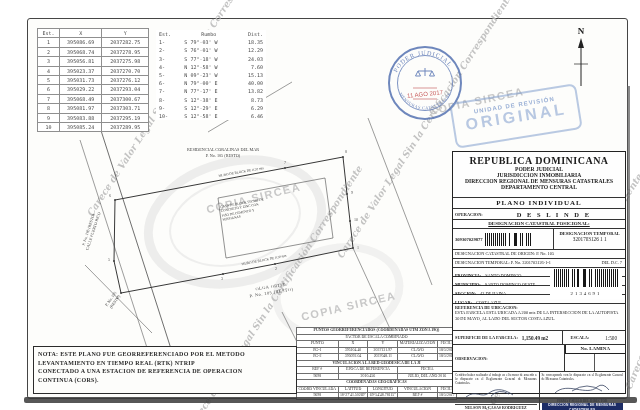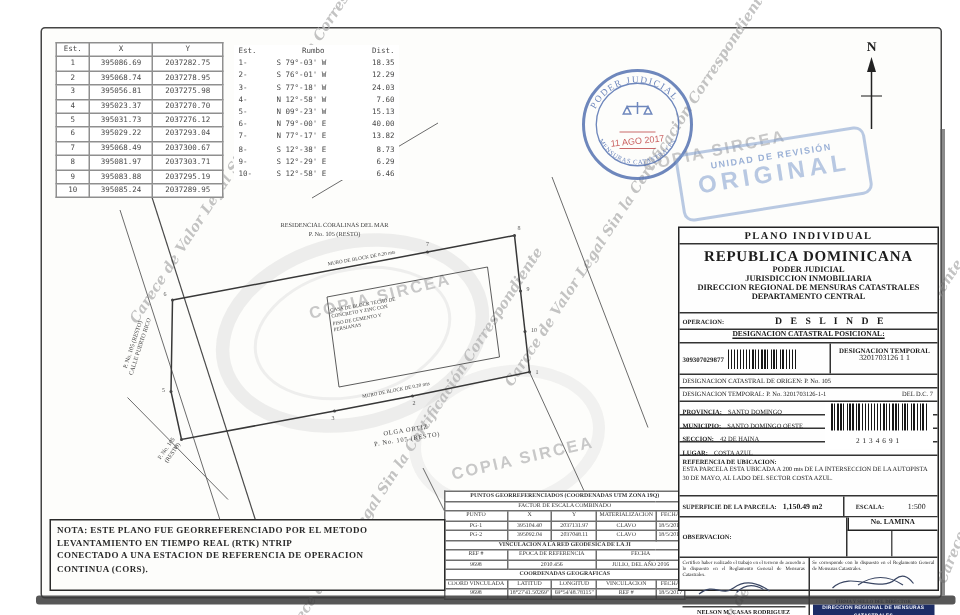--- a/index.html
+++ b/index.html
@@ -340,28 +340,28 @@
 
 <div class="abs nota" style="left:33px;top:346px;width:254px;height:41px;">
   <div>NOTA: ESTE PLANO FUE GEORREFERENCIADO POR EL METODO</div>
   <div>LEVANTAMIENTO EN TIEMPO REAL (RTK) NTRIP</div>
   <div>CONECTADO A UNA ESTACION DE REFERENCIA DE OPERACION</div>
   <div>CONTINUA (CORS).</div>
 </div>
 
 <div class="abs panel" style="left:452px;top:151px;width:174px;height:243px;box-sizing:border-box;">
 
-  <div class="prow" style="height:10px;text-align:center;font-size:7px;font-weight:bold;letter-spacing:1px;line-height:10px;">PLANO INDIVIDUAL</div>
   <div class="prow" style="height:42px;text-align:center;padding-top:3px;">
     <div style="font-size:10px;font-weight:bold;letter-spacing:.5px;">REPUBLICA  DOMINICANA</div>
     <div style="font-size:5.6px;font-weight:bold;">PODER  JUDICIAL</div>
     <div style="font-size:5.6px;font-weight:bold;">JURISDICCION INMOBILIARIA</div>
     <div style="font-size:5.6px;font-weight:bold;">DIRECCION REGIONAL DE MENSURAS CATASTRALES</div>
     <div style="font-size:5.6px;font-weight:bold;">DEPARTAMENTO CENTRAL</div>
   </div>
+  <div class="prow" style="height:10px;text-align:center;font-size:7px;font-weight:bold;letter-spacing:1px;line-height:10px;">PLANO INDIVIDUAL</div>
   <div class="prow" style="height:10px;display:flex;align-items:center;">
     <span class="plabel" style="padding-left:2px;">OPERACION:</span>
     <span style="flex:1;text-align:center;font-size:6.5px;font-weight:bold;letter-spacing:2px;">D E S L I N D E</span>
   </div>
   <div class="prow" style="height:8px;text-align:center;font-size:5px;font-weight:bold;line-height:8px;text-decoration:underline;">DESIGNACION CATASTRAL POSICIONAL:</div>
   <div class="prow" style="height:20px;display:flex;">
     <div style="flex:0 0 56%;border-right:0.6px solid #333;display:flex;align-items:center;gap:2px;padding:1px 2px;">
       <span style="font-size:4.6px;font-weight:bold;">309307029877</span>
       <span class="bc" style="width:46px;height:13px;display:inline-block;"></span>
     </div>

